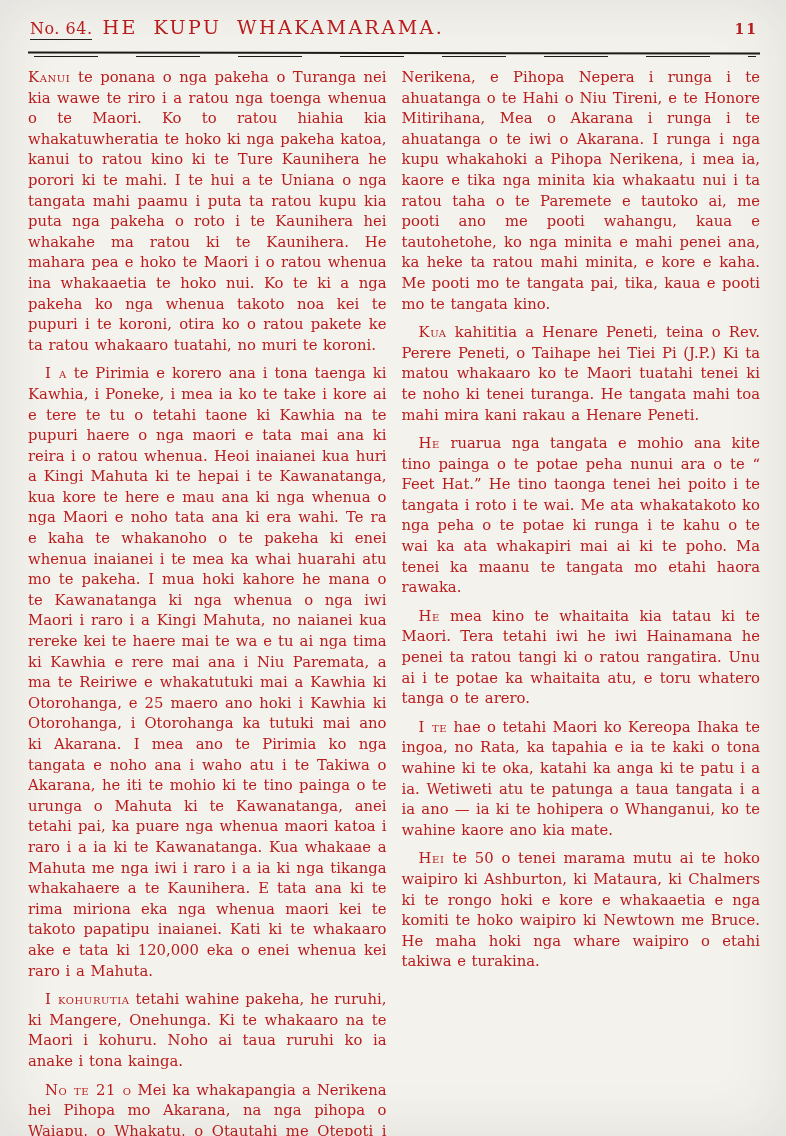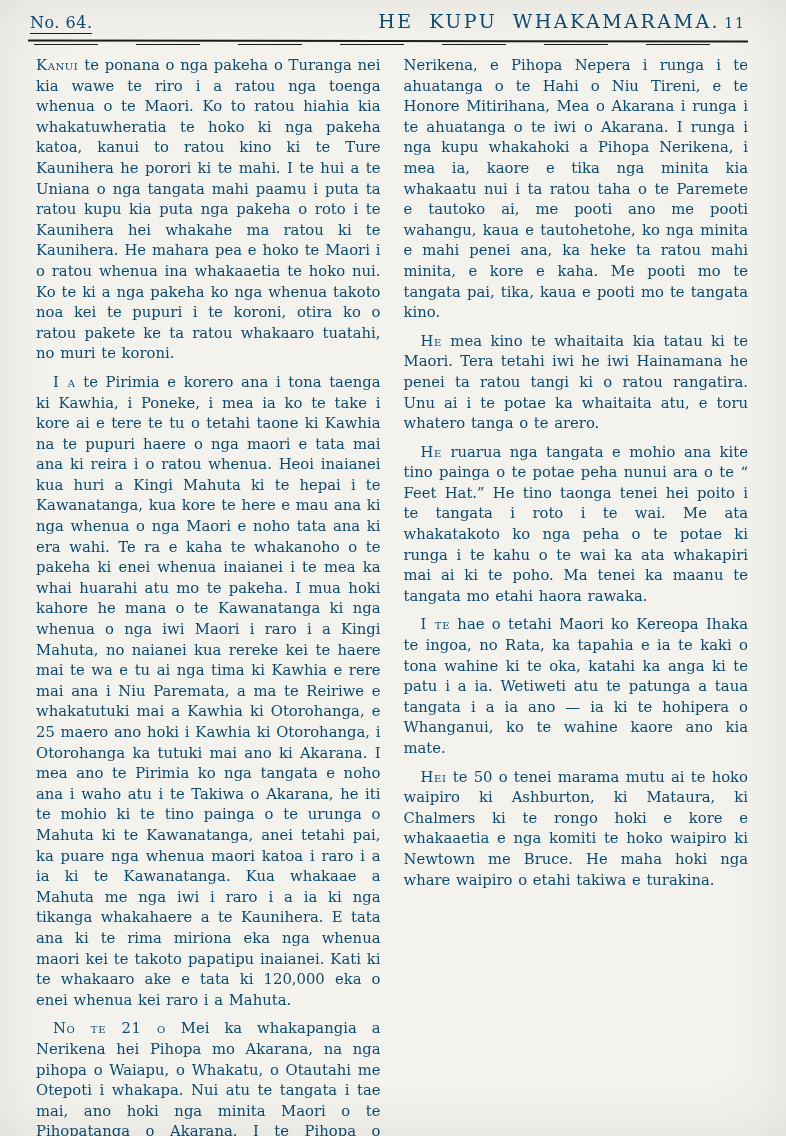--- a/index.html
+++ b/index.html
@@ -6,52 +6,53 @@
     margin: 0;
     padding: 0;
     background: #d8d6d0;
   }
   .page {
     position: relative;
     width: 786px;
     height: 1136px;
     margin: 0 auto;
     background: #f4f2ed;
-    color: #0c4a6e;
+    color: #b91c1c;
     font-family: "DejaVu Serif", "Liberation Serif", serif;
     box-sizing: border-box;
-    padding: 6px 38px 0 28px;
+    padding: 6px 26px 0 28px;
     overflow: hidden;
     box-shadow: inset 0 0 60px rgba(60,55,45,0.10);
   }
   .page-header {
     display: flex;
     justify-content: space-between;
     align-items: baseline;
     padding: 0 2px;
   }
   .issue-number {
     font-size: 16px;
     letter-spacing: 0.5px;
     border-bottom: 1px solid #22211f;
     padding-bottom: 1px;
   }
   .page-title {
-    margin: 4px;
+    margin: 10px;
     font-size: 19px;
     font-weight: normal;
     letter-spacing: 2.5px;
     word-spacing: 7px;
-    text-align: right;
+    text-align: left;
     flex: 1;
   }
   .page-number {
     font-size: 14px;
     letter-spacing: 2px;
     font-variant: small-caps;
+    font-weight: bold;
   }
   .header-rule {
     position: relative;
     height: 7px;
     margin: 3px 0 9px 0;
   }
   .header-rule .rule-main {
     position: absolute;
     left: 0; right: 0; top: 1px;
     height: 2px;
@@ -71,21 +72,21 @@
     gap: 15px;
   }
   .column {
     flex: 1 1 0;
     text-align: justify;
     font-size: 14.8px;
     line-height: 20.6px;
     word-spacing: 1px;
   }
   .column p {
-    margin: 0 0 8px 8px;
+    margin: 0 0 8px 0;
     text-indent: 17px;
   }
   .column p.flush {
     text-indent: 0;
   }
   .para-lead {
     font-variant: small-caps;
     letter-spacing: 0.6px;
   }
 </style>
@@ -103,25 +104,27 @@
   <div class="header-rule">
     <div class="rule-main"></div>
     <div class="rule-secondary"></div>
   </div>
 
   <main class="columns">
 
     <section class="column">
       <p class="flush"><span class="para-lead">Kanui</span> <span>te ponana o nga pakeha o Turanga nei kia wawe te riro i a ratou nga toenga whenua o te Maori. Ko to ratou hiahia kia whakatuwheratia te hoko ki nga pakeha katoa, kanui to ratou kino ki te Ture Kaunihera he porori ki te mahi. I te hui a te Uniana o nga tangata mahi paamu i puta ta ratou kupu kia puta nga pakeha o roto i te Kaunihera hei whakahe ma ratou ki te Kaunihera. He mahara pea e hoko te Maori i o ratou whenua ina whakaaetia te hoko nui. Ko te ki a nga pakeha ko nga whenua takoto noa kei te pupuri i te koroni, otira ko o ratou pakete ke ta ratou whakaaro tuatahi, no muri te koroni.</span></p>
       <p><span class="para-lead">I a</span> <span>te Pirimia e korero ana i tona taenga ki Kawhia, i Poneke, i mea ia ko te take i kore ai e tere te tu o tetahi taone ki Kawhia na te pupuri haere o nga maori e tata mai ana ki reira i o ratou whenua. Heoi inaianei kua huri a Kingi Mahuta ki te hepai i te Kawanatanga, kua kore te here e mau ana ki nga whenua o nga Maori e noho tata ana ki era wahi. Te ra e kaha te whakanoho o te pakeha ki enei whenua inaianei i te mea ka whai huarahi atu mo te pakeha. I mua hoki kahore he mana o te Kawanatanga ki nga whenua o nga iwi Maori i raro i a Kingi Mahuta, no naianei kua rereke kei te haere mai te wa e tu ai nga tima ki Kawhia e rere mai ana i Niu Paremata, a ma te Reiriwe e whakatutuki mai a Kawhia ki Otorohanga, e 25 maero ano hoki i Kawhia ki Otorohanga, i Otorohanga ka tutuki mai ano ki Akarana. I mea ano te Pirimia ko nga tangata e noho ana i waho atu i te Takiwa o Akarana, he iti te mohio ki te tino painga o te urunga o Mahuta ki te Kawanatanga, anei tetahi pai, ka puare nga whenua maori katoa i raro i a ia ki te Kawanatanga. Kua whakaae a Mahuta me nga iwi i raro i a ia ki nga tikanga whakahaere a te Kaunihera. E tata ana ki te rima miriona eka nga whenua maori kei te takoto papatipu inaianei. Kati ki te whakaaro ake e tata ki 120,000 eka o enei whenua kei raro i a Mahuta.</span></p>
+      <p><span class="para-lead">I kohurutia</span> <span>tetahi wahine pakeha, he ruruhi, ki Mangere, Onehunga. Ki te whakaaro na te Maori i kohuru. Noho ai taua ruruhi ko ia anake i tona kainga.</span></p>
       <p><span class="para-lead">No te 21 o</span> <span>Mei ka whakapangia a Nerikena hei Pihopa mo Akarana, na nga pihopa o Waiapu, o Whakatu, o Otautahi me Otepoti i whakapa. Nui atu te tangata i tae mai, ano hoki nga minita Maori o te Pihopatanga o Akarana. I te Pihopa o Otautahi te kauwhau. I tetahi ra atu ka ata powhiritia a Pihopa</span></p>
     </section>
 
     <section class="column">
       <p class="flush"><span>Nerikena, e Pihopa Nepera i runga i te ahuatanga o te Hahi o Niu Tireni, e te Honore Mitirihana, Mea o Akarana i runga i te ahuatanga o te iwi o Akarana. I runga i nga kupu whakahoki a Pihopa Nerikena, i mea ia, kaore e tika nga minita kia whakaatu nui i ta ratou taha o te Paremete e tautoko ai, me pooti ano me pooti wahangu, kaua e tautohetohe, ko nga minita e mahi penei ana, ka heke ta ratou mahi minita, e kore e kaha. Me pooti mo te tangata pai, tika, kaua e pooti mo te tangata kino.</span></p>
+      <p><span class="para-lead">Kua</span> <span>kahititia a Henare Peneti, teina o Rev. Perere Peneti, o Taihape hei Tiei Pi (J.P.) Ki ta matou whakaaro ko te Maori tuatahi tenei ki te noho ki tenei turanga. He tangata mahi toa mahi mira kani rakau a Henare Peneti.</span></p>
+      <p><span class="para-lead">He</span> <span>ruarua nga tangata e mohio ana kite tino painga o te potae peha nunui ara o te “ Feet Hat.” He tino taonga tenei hei poito i te tangata i roto i te wai. Me ata whakatakoto ko nga peha o te potae ki runga i te kahu o te wai ka ata whakapiri mai ai ki te poho. Ma tenei ka maanu te tangata mo etahi haora rawaka.</span></p>
       <p><span class="para-lead">He</span> <span>mea kino te whaitaita kia tatau ki te Maori. Tera tetahi iwi he iwi Hainamana he penei ta ratou tangi ki o ratou rangatira. Unu ai i te potae ka whaitaita atu, e toru whatero tanga o te arero.</span></p>
-      <p><span class="para-lead">He</span> <span>ruarua nga tangata e mohio ana kite tino painga o te potae peha nunui ara o te “ Feet Hat.” He tino taonga tenei hei poito i te tangata i roto i te wai. Me ata whakatakoto ko nga peha o te potae ki runga i te kahu o te wai ka ata whakapiri mai ai ki te poho. Ma tenei ka maanu te tangata mo etahi haora rawaka.</span></p>
       <p><span class="para-lead">I te</span> <span>hae o tetahi Maori ko Kereopa Ihaka te ingoa, no Rata, ka tapahia e ia te kaki o tona wahine ki te oka, katahi ka anga ki te patu i a ia. Wetiweti atu te patunga a taua tangata i a ia ano — ia ki te hohipera o Whanganui, ko te wahine kaore ano kia mate.</span></p>
       <p><span class="para-lead">Hei</span> <span>te 50 o tenei marama mutu ai te hoko waipiro ki Ashburton, ki Mataura, ki Chalmers ki te rongo hoki e kore e whakaaetia e nga komiti te hoko waipiro ki Newtown me Bruce. He maha hoki nga whare waipiro o etahi takiwa e turakina.</span></p>
     </section>
 
   </main>
 </div>
 
 </body></html>

